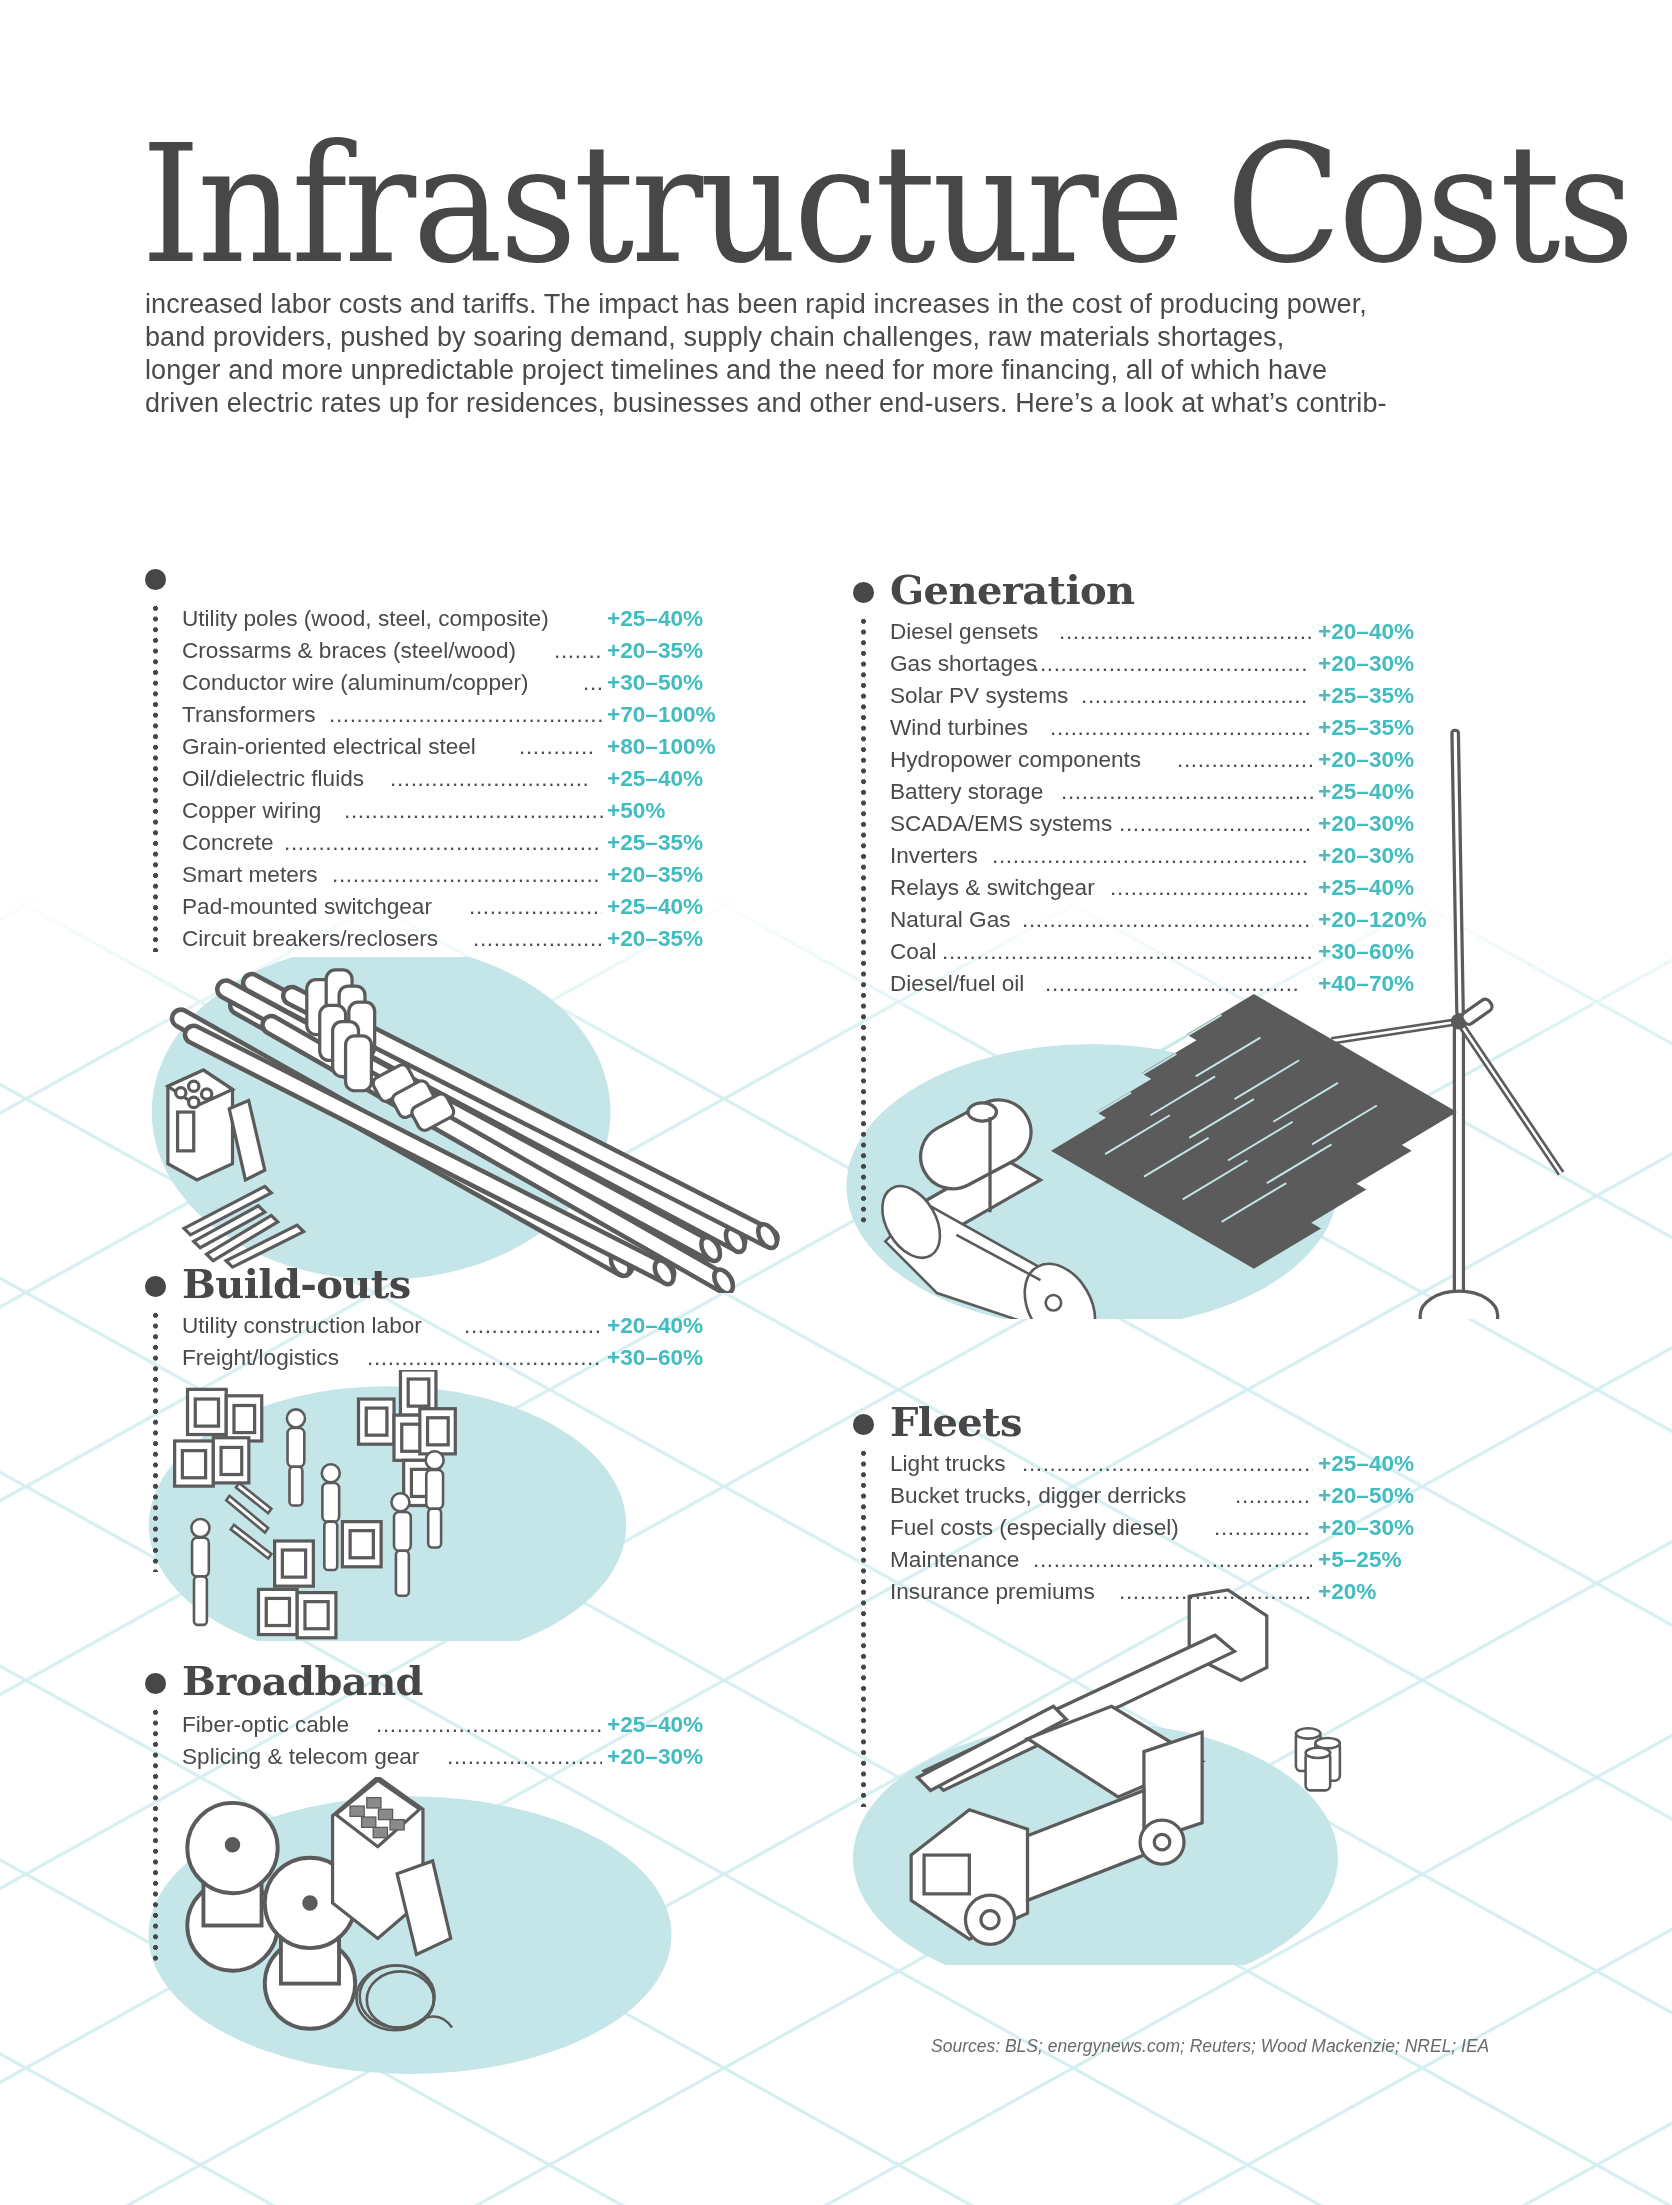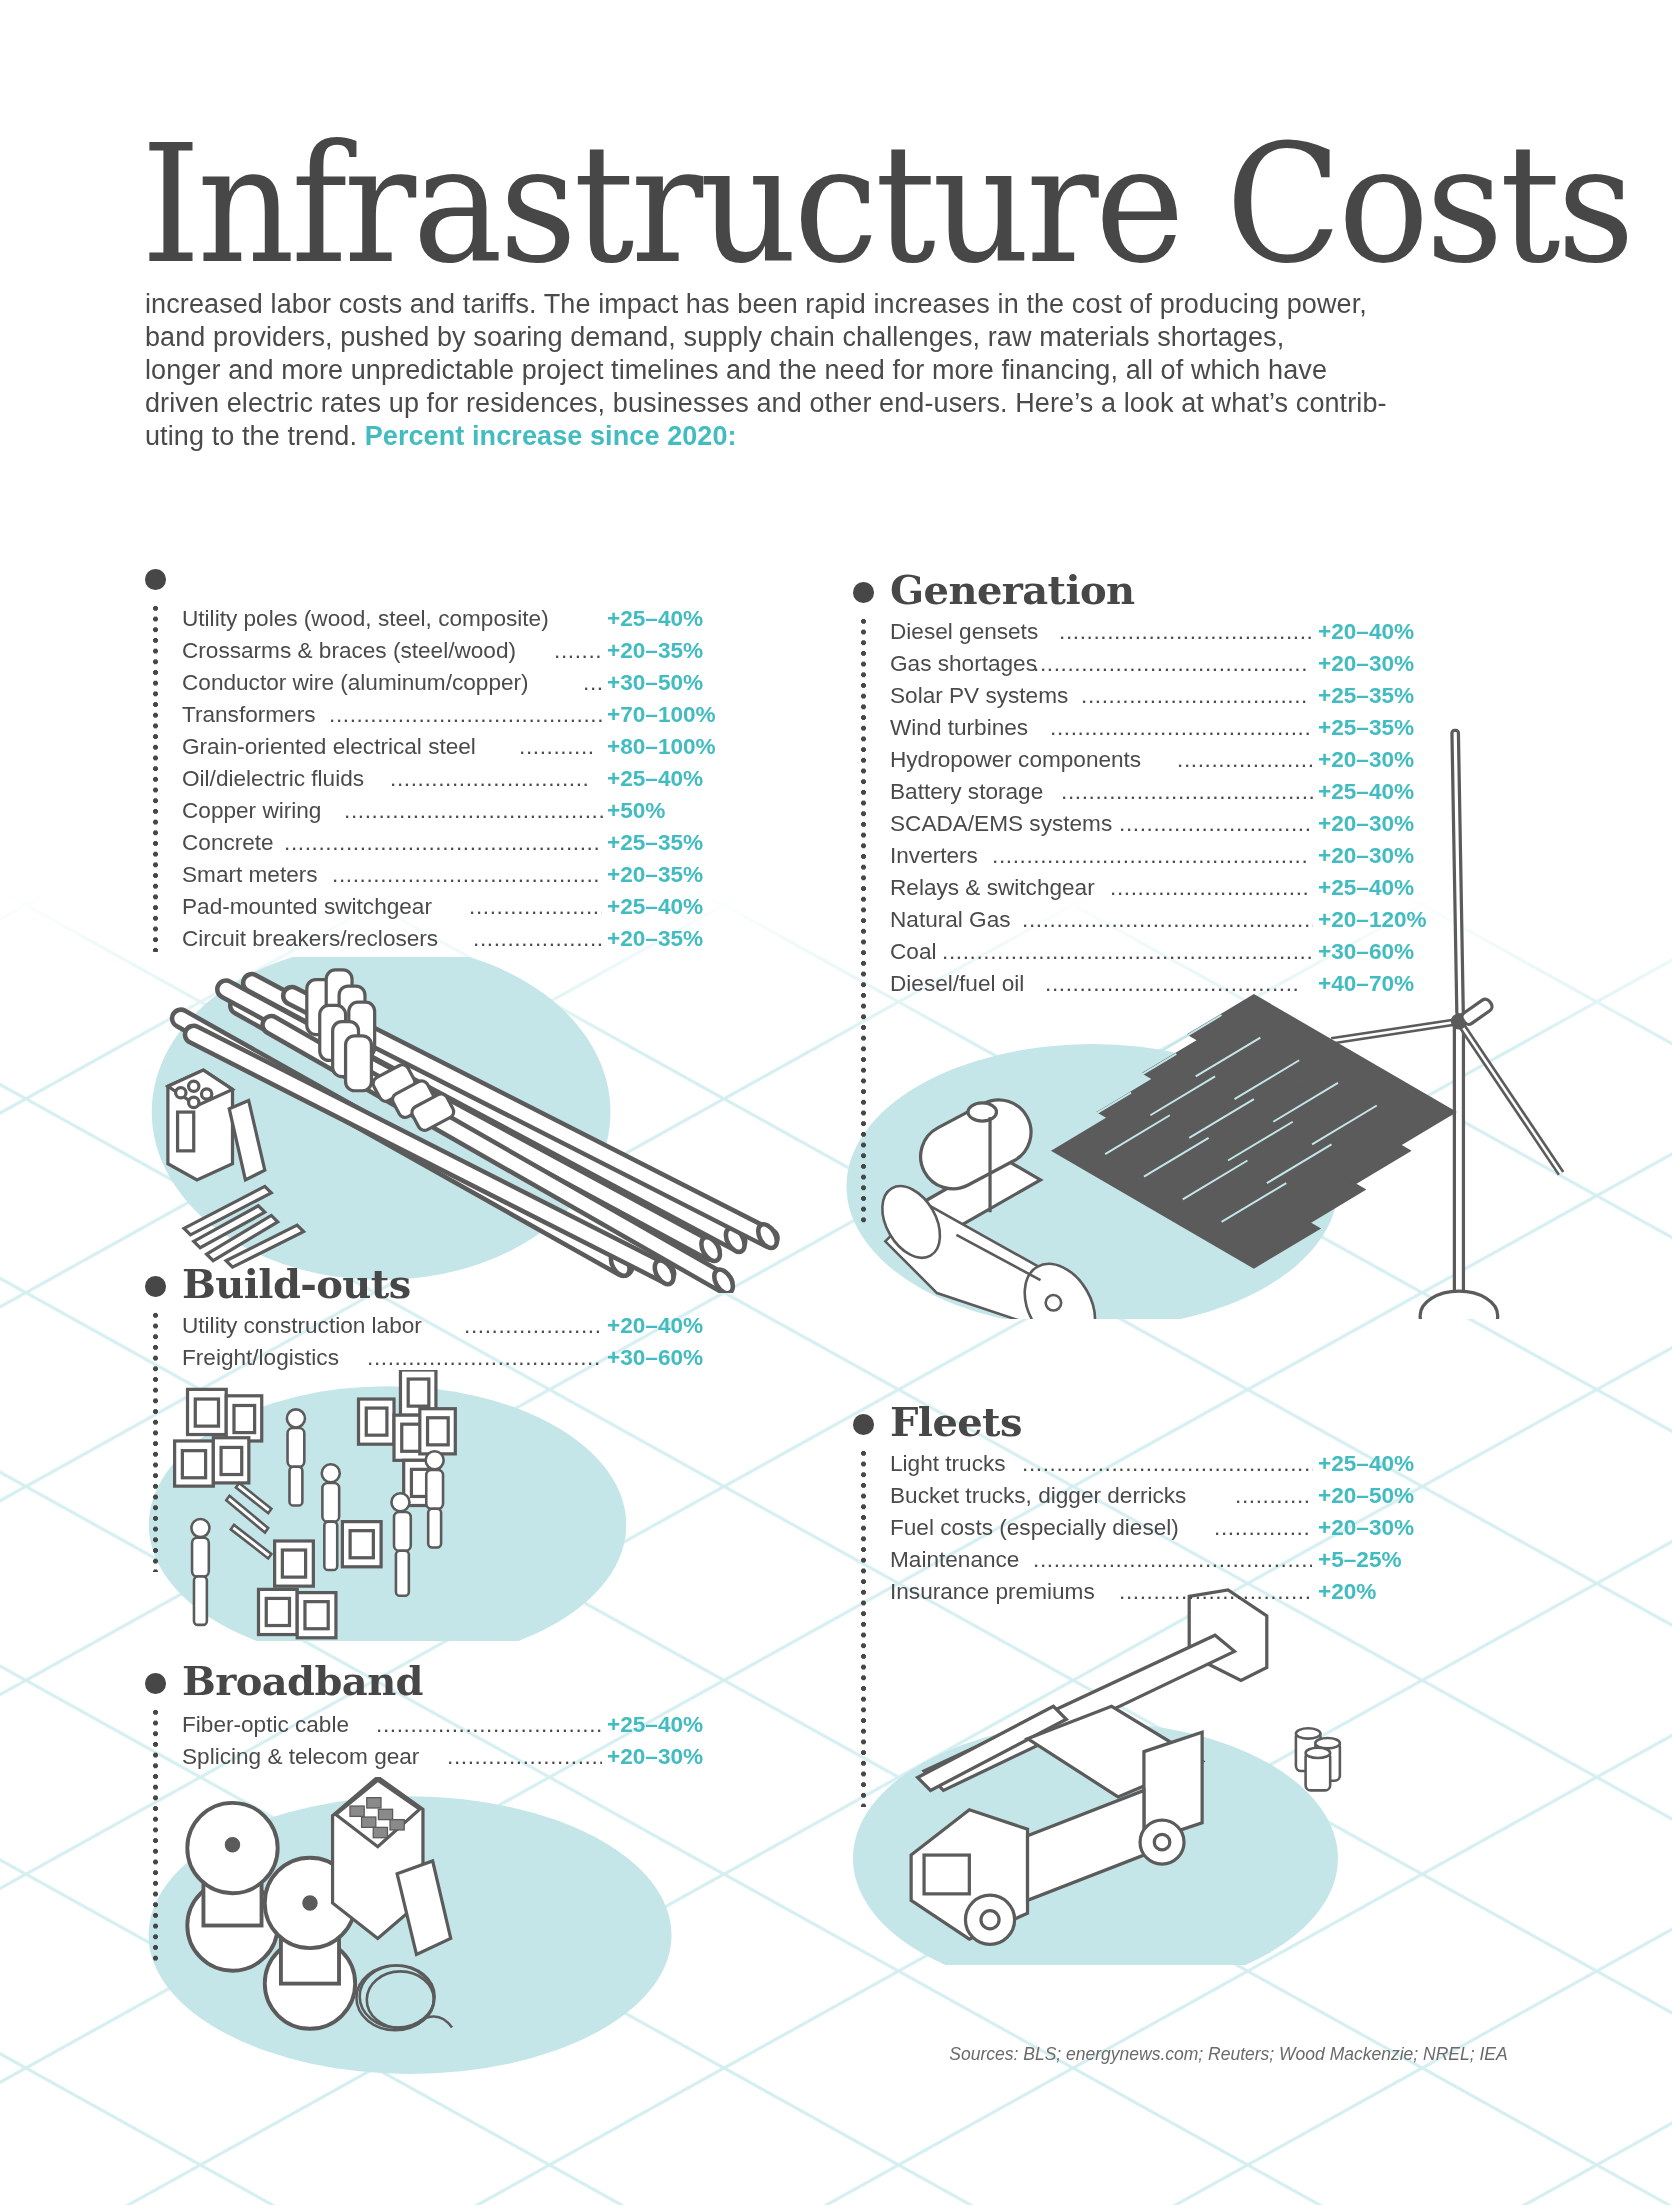--- a/index.html
+++ b/index.html
@@ -44,22 +44,22 @@
   }
   .row .dots {
     position: absolute; top: 0; font-size: 22.6px; line-height: 32px; color: #4a4a4a; overflow: hidden; letter-spacing: 0.6px;
   }
   .row .value {
     position: absolute; top: 0; font-size: 22.6px; line-height: 32px; font-weight: bold; color: #43bcc1;
   }
 
   .illus { position: absolute; z-index: 1; }
   .sources {
-    position: absolute; left: 931px; top: 2036px; width: 595px; text-align: center;
-    font-style: italic; font-size: 17.5px; color: #6a6a6a; z-index: 2; white-space: nowrap; margin-top: 8px;
+    position: absolute; left: 931px; top: 2036px; width: 595px; text-align: left;
+    font-style: italic; font-size: 17.5px; color: #6a6a6a; z-index: 2; white-space: nowrap;
   }
 </style>
 </head>
 <body>
 
 <svg class="grid-bg" viewBox="0 0 2588 2032" preserveAspectRatio="none">
   <defs>
     <pattern id="iso" width="540" height="300" patternUnits="userSpaceOnUse" patternTransform="translate(40,20)">
       <line x1="0" y1="0" x2="540" y2="300" stroke="#d3eef0" stroke-width="5"></line>
       <line x1="0" y1="300" x2="540" y2="0" stroke="#d3eef0" stroke-width="5"></line>
@@ -80,21 +80,20 @@
   <rect width="2588" height="2032" fill="url(#iso)" mask="url(#fademask)" opacity="0.95"></rect>
 </svg>
 
 <h1 class="page-title">Infrastructure Costs</h1>
 
 <p class="intro">
   <span class="line">increased labor costs and tariffs. The impact has been rapid increases in the cost of producing power,</span>
   <span class="line">band providers, pushed by soaring demand, supply chain challenges, raw materials shortages,</span>
   <span class="line">longer and more unpredictable project timelines and the need for more financing, all of which have</span>
   <span class="line">driven electric rates up for residences, businesses and other end-users. Here’s a look at what’s contrib-</span>
-  <span class="line"><span>uting to the trend. </span><span class="accent">Percent increase since 2020:</span></span>
 </p>
 
 <svg class="illus" style="left:142px;top:957px;width:685px;height:336px" viewBox="0 0 1060 520">
   <ellipse cx="370" cy="240" rx="355" ry="260" fill="#c4e6e9"></ellipse>
   <g stroke="#5b5b5b" stroke-width="7" fill="#fff" stroke-linecap="round">
     <g>
         <line x1="60" y1="95" x2="745" y2="480" stroke-width="34"></line>
         <line x1="60" y1="95" x2="745" y2="480" stroke="#fff" stroke-width="20"></line>
         <ellipse cx="740" cy="475" rx="12" ry="20" transform="rotate(-30 740 475)"></ellipse>
       </g>

